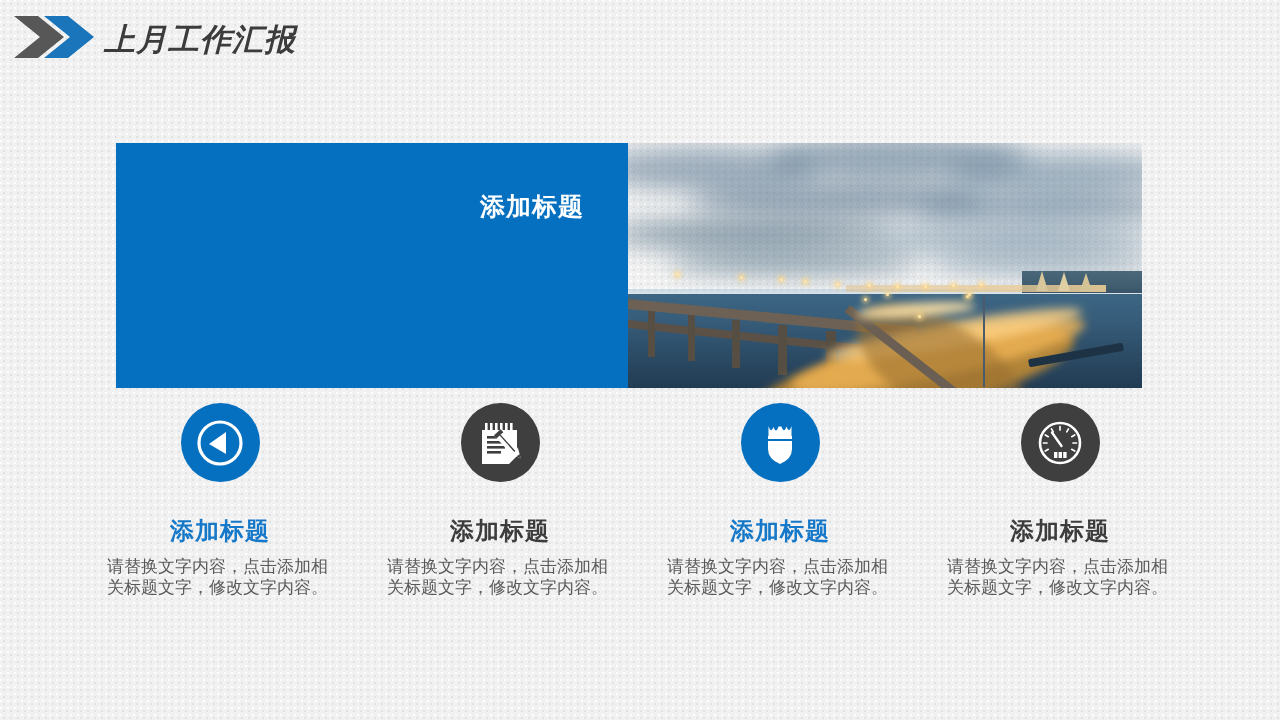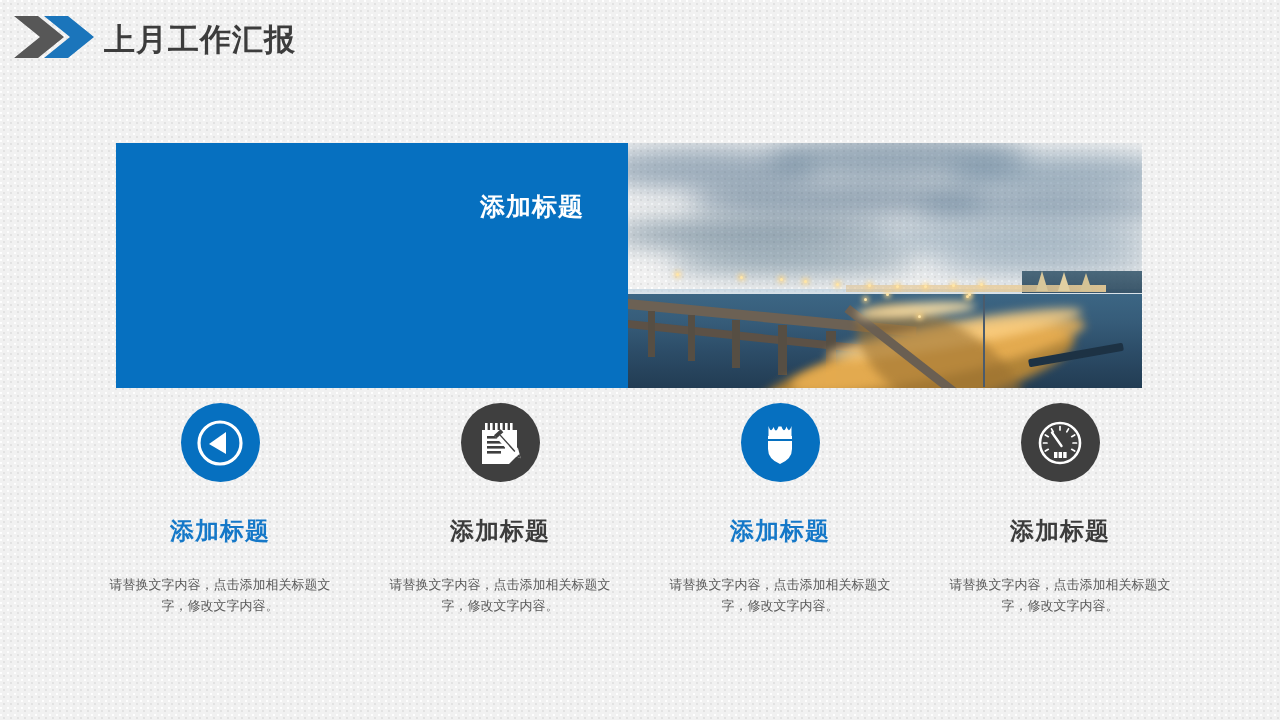--- a/index.html
+++ b/index.html
@@ -17,21 +17,21 @@
       radial-gradient(circle at 1px 1px, rgba(255,255,255,0.95) 1px, transparent 1.4px),
       radial-gradient(circle at 1px 1px, rgba(214,214,214,0.55) 1px, transparent 1.4px);
     background-size:7px 7px, 7px 7px;
     background-position:0 0, 3px 3px;
   }
 
   
   #header {
     position:absolute;
     left:0; top:0;
-    width:1280px; height:78px;
+    width:1280px; height:78px;font-style:italic;
   }
   #logo-mark {
     position:absolute;
     left:14px; top:14px;
     width:84px; height:46px;
   }
   #page-title {
     position:absolute;
     left:104px; top:18px;
     font-size:31px;
@@ -159,26 +159,25 @@
     margin-top:34px;
     font-size:24px;
     font-weight:bold;
     letter-spacing:1px;
     line-height:30px;
   }
   .title-blue { color:#1578c8; }
   .title-dark { color:#3c3c3c; }
 
   .feature-desc {
-    margin-top:28px;
+    margin-top:10px;
     width:226px;
-    font-size:13px;
+    font-size:17px;
     line-height:21px;
     color:#595959;
-    text-align:center;
   }
 </style>
 </head>
 <body>
 
 <div id="header">
 
   <svg id="logo-mark" viewBox="0 0 84 46">
     <polygon points="0,2 24,2 50,23 24,44 0,44 26,23" fill="#575757"></polygon>
     <polygon points="30,2 54,2 80,23 54,44 30,44 56,23" fill="#1b75bb"></polygon>

